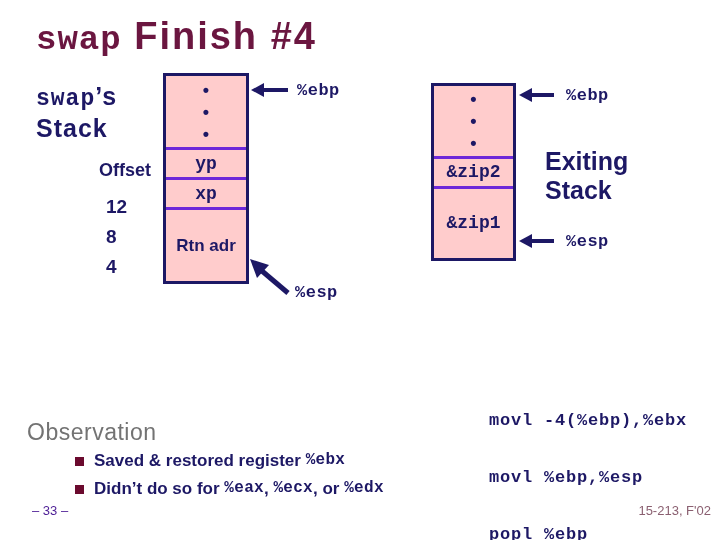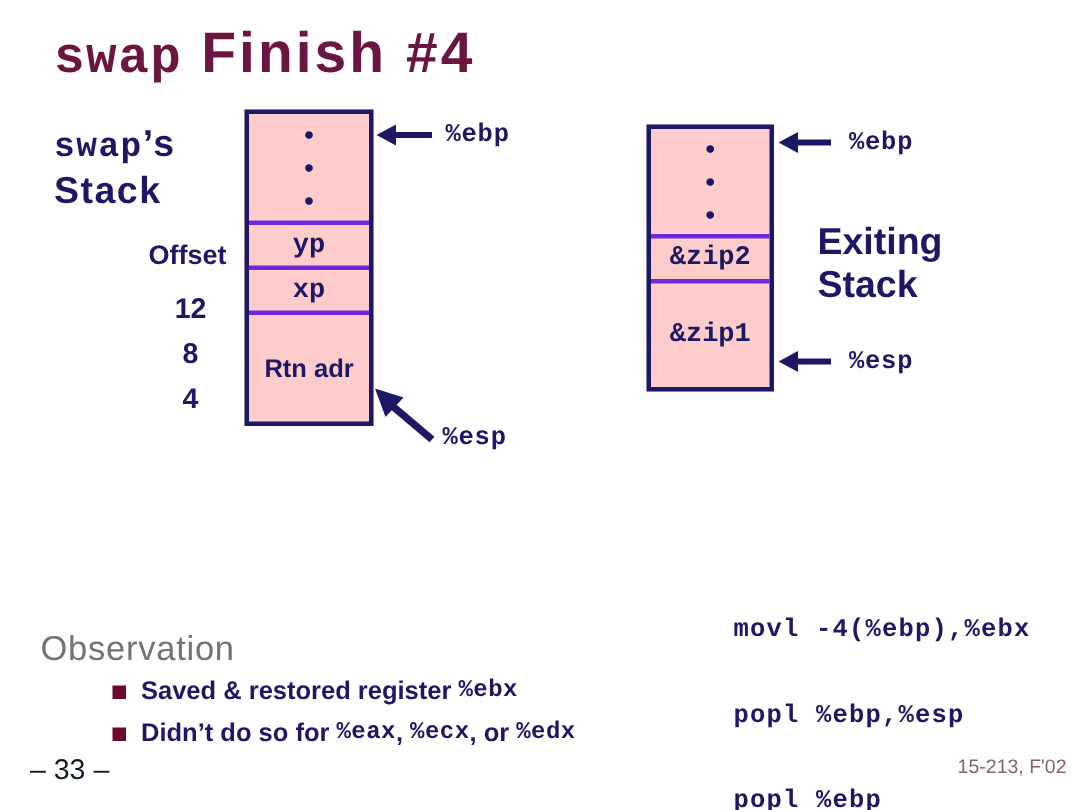--- a/index.html
+++ b/index.html
@@ -11,21 +11,21 @@
   .title{position:absolute;left:36px;top:16px;color:#6b1640;font-weight:bold;
          font-size:38px;line-height:40px;white-space:pre;letter-spacing:2px;}
   .title .code-part{font-size:34px;letter-spacing:1px;}
 
   
   .swap-label{position:absolute;left:36px;top:82px;color:#1d1865;font-weight:bold;
               font-size:25px;line-height:29px;letter-spacing:1px;}
   .swap-label .code-part{font-size:23px;}
   .offset-label{position:absolute;left:99px;top:160px;color:#1d1865;
                 font-weight:bold;font-size:18px;}
-  .offset-num{position:absolute;width:42px;text-align:center;color:#1d1865;
+  .offset-num{position:absolute;width:42px;text-align:left;color:#1d1865;
               font-weight:bold;font-size:19px;left:106px;}
 
   
   .stack-box{position:absolute;background:#ffcccc;border:3px solid #1d1865;
              box-sizing:border-box;display:flex;flex-direction:column;}
   .stack-box.left{left:163px;top:73px;width:86px;height:211px;}
   .stack-box.right{left:431px;top:83px;width:85px;height:178px;}
   .cell{border-top:3px solid #6d28d9;display:flex;align-items:center;
         justify-content:center;color:#1d1865;font-weight:bold;flex:none;}
   .cell.top{border-top:none;flex:1;flex-direction:column;justify-content:center;}
@@ -55,21 +55,21 @@
   .obs-heading{position:absolute;left:27px;top:419px;color:#737373;
                font-weight:normal;font-size:23px;letter-spacing:0.5px;}
   .bullets{position:absolute;left:75px;top:451px;width:420px;}
   .bullet-row{display:flex;align-items:flex-start;height:28px;color:#1d1865;
               font-weight:bold;font-size:17px;white-space:pre;}
   .bullet-square{flex:none;width:9px;height:9px;background:#6b0a2e;
                  margin:6px 10px 0 0;}
   .bullet-row .mono{font-size:16px;letter-spacing:0.3px;}
 
   
-  .footer-left{position:absolute;left:20px;top:503px;color:#0f172a;font-size:19px;}
+  .footer-left{position:absolute;left:32px;top:503px;color:#4c1d95;font-size:13px;}
   .footer-right{position:absolute;right:38px;top:503px;color:#8a5f70;font-size:13px;}
 </style>
 </head>
 <body>
 
 <div class="slide">
 
   <div class="title"><span class="mono code-part">swap</span><span> Finish #4</span></div>
 
   <div class="swap-label">
@@ -125,21 +125,21 @@
   <div class="hline" style="left:531px;top:239px;width:23px;"></div>
   <div class="reg-label" style="left:566px;top:232px;">%esp</div>
 
   <div class="exiting-label">
     <div>Exiting</div>
     <div>Stack</div>
   </div>
 
   <div class="code-block">
     <div class="code-line">movl -4(%ebp),%ebx</div>
-    <div class="code-line">popl %ebp,%esp</div>
+    <div class="code-line">movl %ebp,%esp</div>
     <div class="code-line">popl %ebp</div>
     
   </div>
 
   <div class="obs-heading">Observation</div>
   <div class="bullets">
     <div class="bullet-row">
       <span class="bullet-square"></span>
       <span>Saved &amp; restored register </span><span class="mono">%ebx</span>
     </div>

